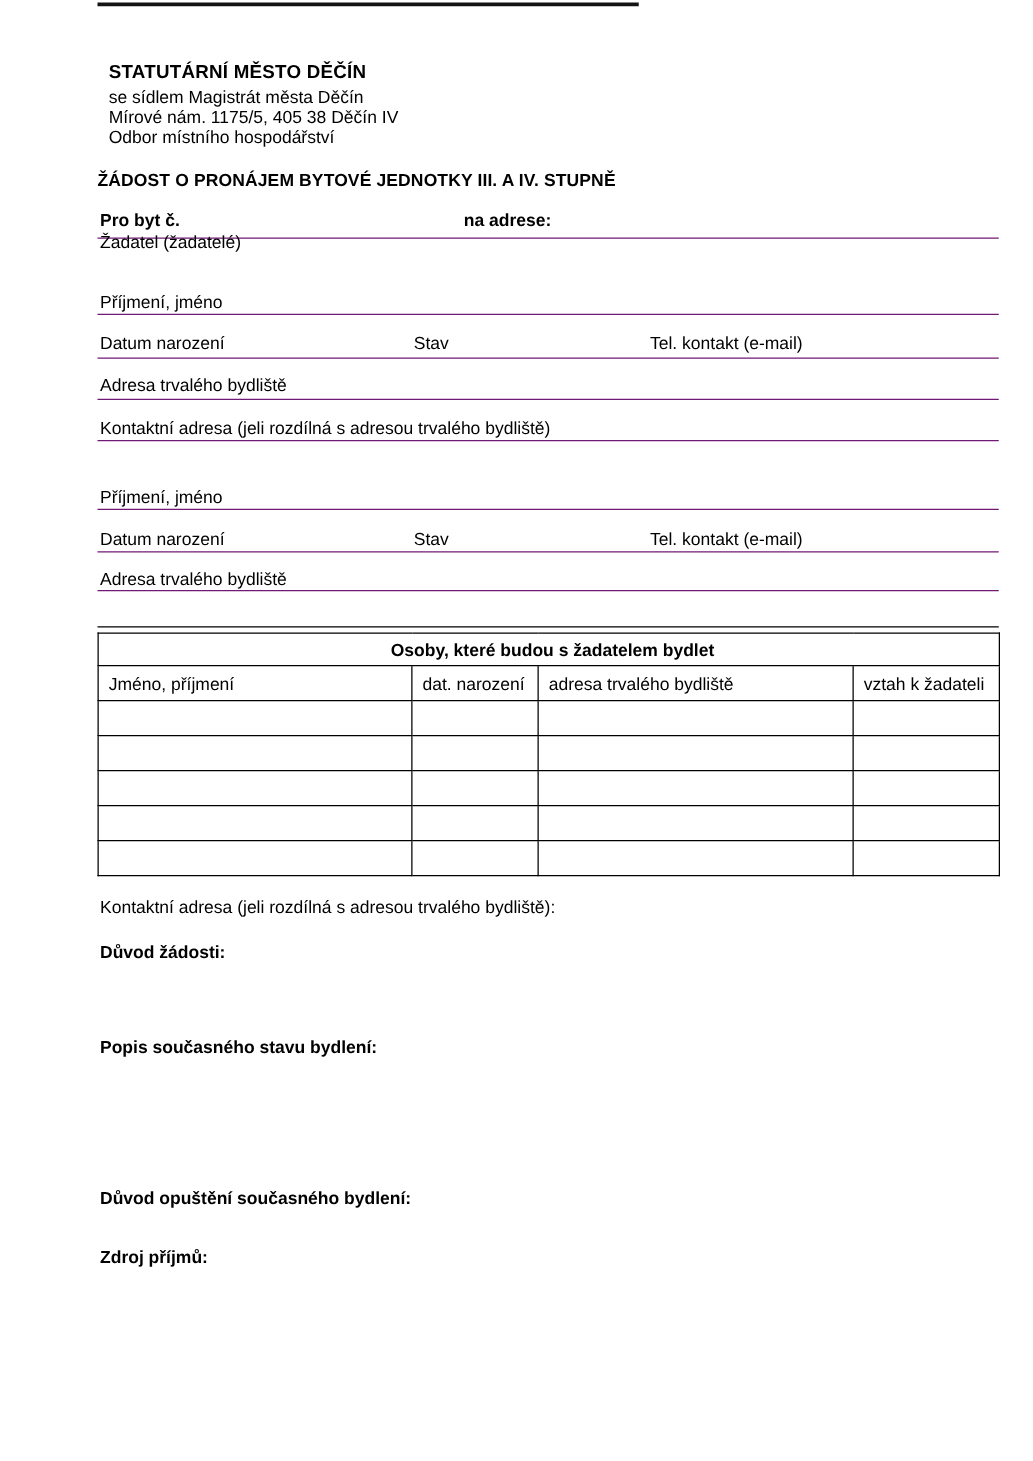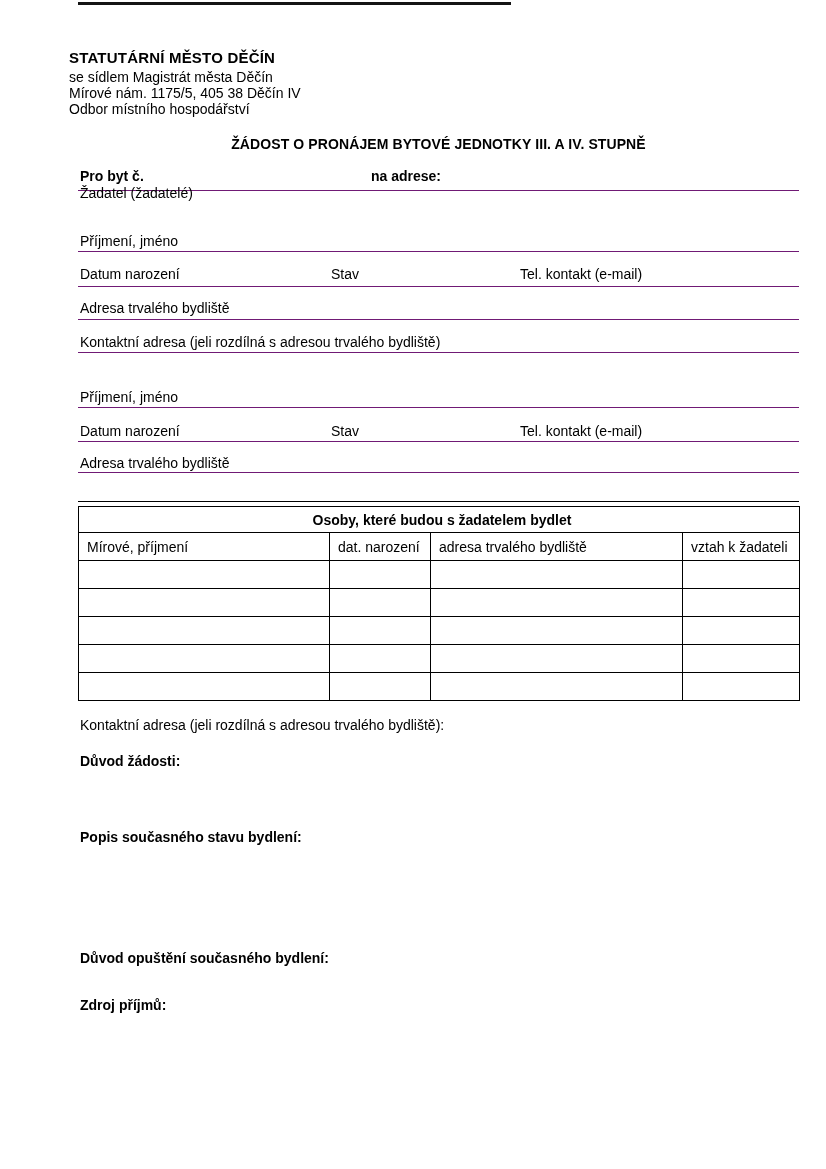--- a/index.html
+++ b/index.html
@@ -4,25 +4,25 @@
 <style>
   * { margin:0; padding:0; box-sizing:border-box; }
   html { background:#ffffff; }
   body {
     width:826px; height:1169px;
     background:#ffffff; color:#000;
     position:relative; overflow:hidden;
     font-family:"Liberation Sans","DejaVu Sans",sans-serif;
   }
   .rule-top { position:absolute; left:78px; top:2px; width:433px; height:3px; background:#141414; }
-  .org { position:absolute; left:69px; top:50px; font-size:14px; line-height:16px; }
+  .org { position:absolute; left:87px; top:50px; font-size:14px; line-height:16px; }
   .org-name { font-size:15px; font-weight:bold; margin-bottom:3px; letter-spacing:0.2px; }
   .form-title {
     position:absolute; left:78px; top:136px; width:721px;
-    text-align:center; font-size:14px; font-weight:bold; letter-spacing:0.1px;
+    text-align:left; font-size:14px; font-weight:bold; letter-spacing:0.1px;
   }
   .frow {
     position:absolute; left:78px; width:721px;
     border-bottom:1px solid #701a75;
     font-size:14px; line-height:17px; padding-left:2px;
   }
   .frow .sub { position:absolute; top:0; }
   .bold { font-weight:bold; }
   .plain-label { position:absolute; left:80px; font-size:14px; line-height:17px; }
   .table-toprule { position:absolute; left:78px; top:501px; width:721px; height:1px; background:#000; }
@@ -92,21 +92,21 @@
     <col style="width:251px">
       <col style="width:101px">
       <col style="width:252px">
       <col style="width:117px">
   </colgroup>
   <tbody>
       <tr class="cap-row">
     <td colspan="4">Osoby, které budou s žadatelem bydlet</td>
   </tr>
   <tr class="head-row">
-    <th>Mírové, příjmení</th>
+    <th>Jméno, příjmení</th>
     <th>dat. narození</th>
     <th>adresa trvalého bydliště</th>
     <th>vztah k žadateli</th>
   </tr>
   </tbody>
     <tbody id="cohab-body">
       <tr class="body-row">
         <td></td>
         <td></td>
         <td></td>

